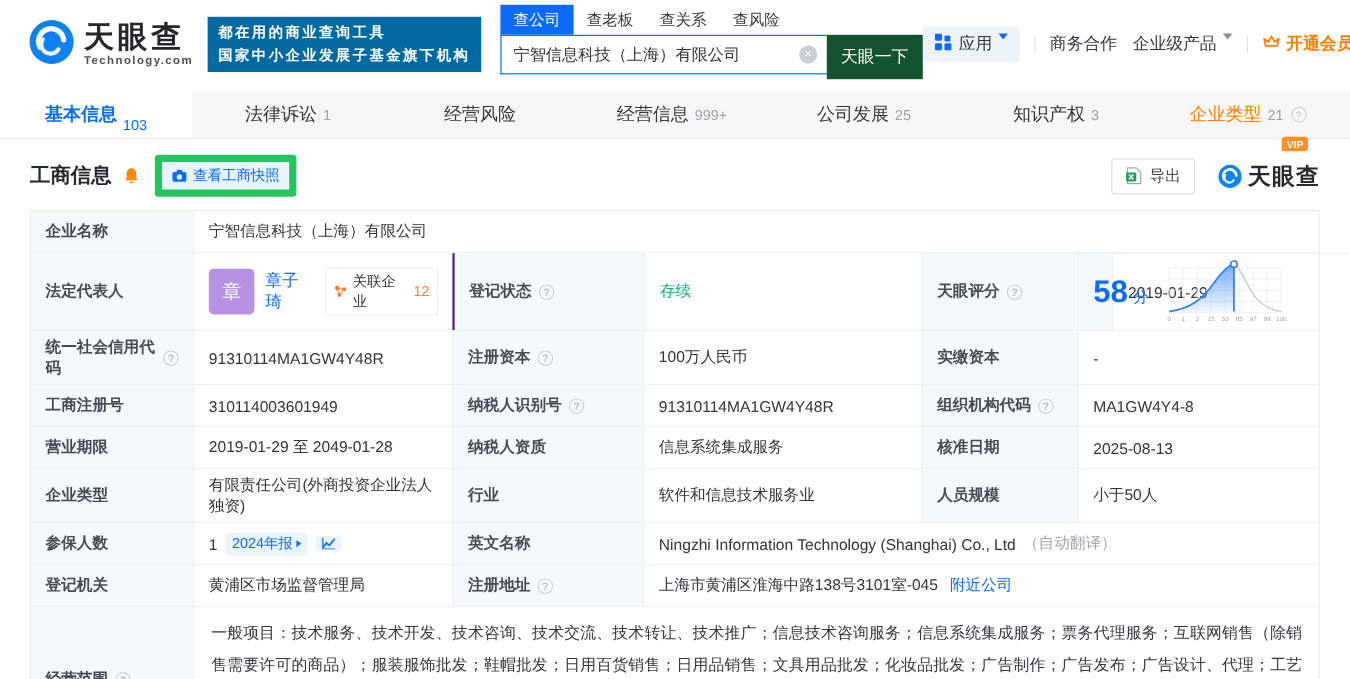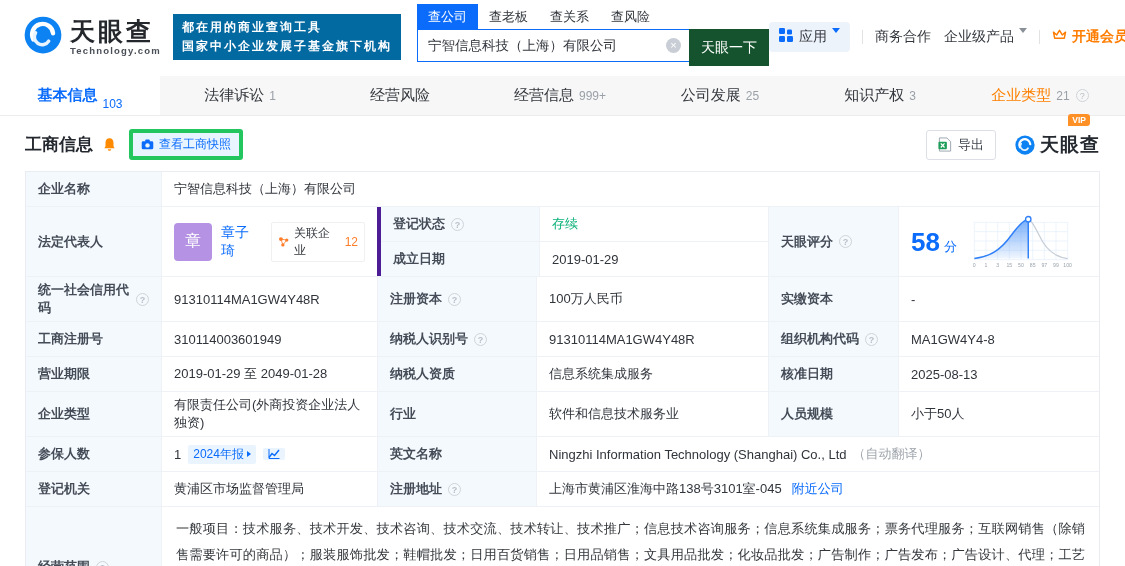--- a/index.html
+++ b/index.html
@@ -44,37 +44,37 @@
   .mtab.active .cnt { color:#0b6cfb; font-weight:normal;margin-top:16px; }
   .mtab.highlight { color:#ff8000; }
   .vip-badge { position:absolute; top:2px; right:30px; background:#ff9026; color:#fff;
     font-size:8.5px; font-weight:bold; padding:1px 4px; border-radius:3px 3px 3px 0; line-height:1.2;margin-top:36px; }
 
   
   .section-header { display:flex; align-items:center; padding:13px 25px 9px; }
   .section-title { font-size:17px; font-weight:bold; color:#23272e; }
   .sub-bell { margin-left:9px; display:flex; }
   .snapshot-btn { margin-left:12px; display:flex; align-items:center; gap:5px; background:#e8f4ff;
-    border:4px solid #22c55e; border-radius:3px; color:#0b6cfb; font-size:12px; padding:3px 8px; cursor:pointer; }
+    border:6px solid #22c55e; border-radius:3px; color:#0b6cfb; font-size:12px; padding:3px 8px; cursor:pointer; }
   .right-tools { margin-left:auto; display:flex; gap:18px; }
   .export-btn { display:flex; align-items:center; gap:6px; background:#fff; border:1px solid #dcdfe5;
     border-radius:3px; font-size:13px; color:#41464f; padding:5px 11px; cursor:pointer; }
   .watermark { display:flex; align-items:center; gap:4px; font-size:19px; font-weight:bold;
     color:#252a31; letter-spacing:1px; }
 
   
   .biz-table { margin:2px 25px 0; border:1px solid #e9edf2; font-size:13px; }
   .trow { display:flex; border-top:1px solid #eef1f5; }
   .trow:first-child { border-top:none; }
   .cell { padding:4px 12px; display:flex; align-items:center; min-height:34px; border-left:1px solid #eef1f5; }
   .cell:first-child { border-left:none; }
   .lbl { background:#f3f9fd; color:#454c57; flex-shrink:0;font-weight:bold; }
   .w0 { width:135px; } .w1 { width:216px; } .w2 { width:159px; } .w3 { width:232px;text-align:center; }
   .w4 { width:130px; } .w5 { flex:1; }
-  .mid-col { width:391px; display:flex; flex-direction:column; border-left:4px solid #4c1d95; }
+  .mid-col { width:391px; display:flex; flex-direction:row; border-left:2px solid #4c1d95; }
   .mid-col .subrow { display:flex; flex:1; }
   .mid-col .subrow + .subrow { border-top:1px solid #eef1f5; }
   .mid-col .cell { border-left:none; }
   .mid-col .cell.val { border-left:1px solid #eef1f5; }
   .mid-col .w2 { width:158px; }
   .info { width:13px; height:13px; border:1px solid #cfd4da; border-radius:50%; color:#b9bfc7;
     font-size:9px; line-height:12px; text-align:center; margin-left:6px; display:inline-block; flex-shrink:0; cursor:pointer; }
   .info::before { content:"?"; }
   .link { color:#0b6cfb; cursor:pointer; text-decoration:none; }
   .status-green { color:#0bb27a; }

